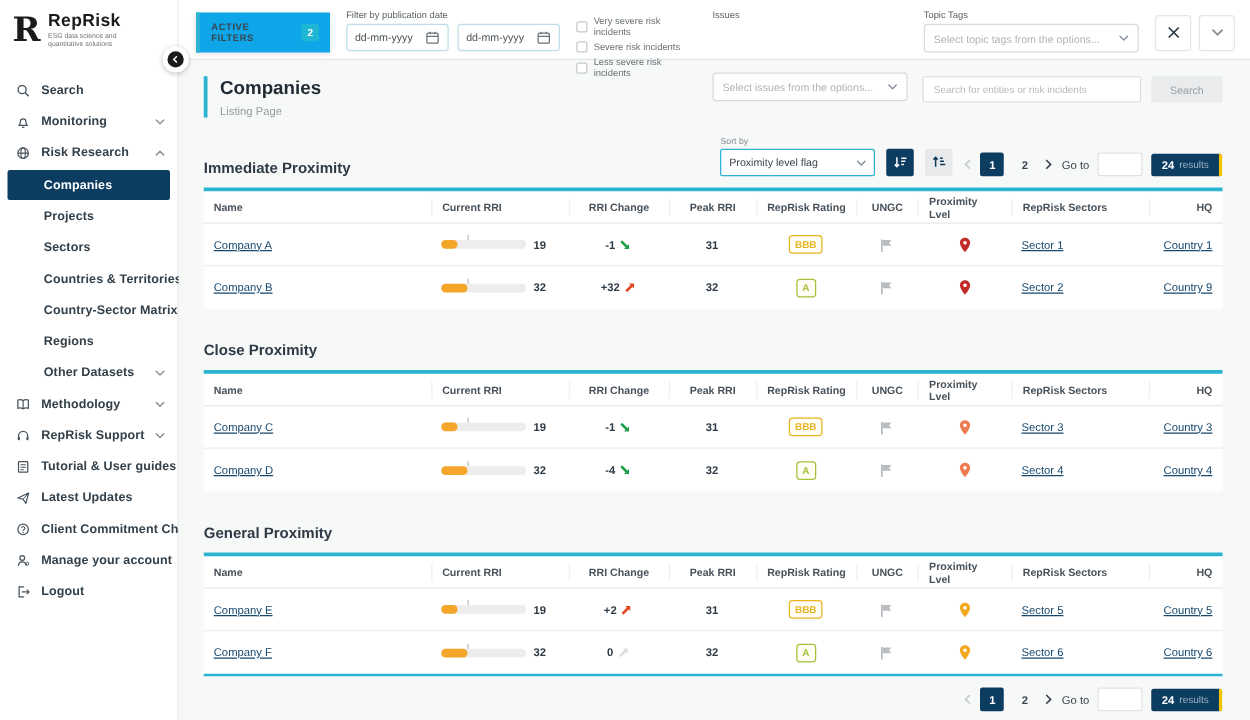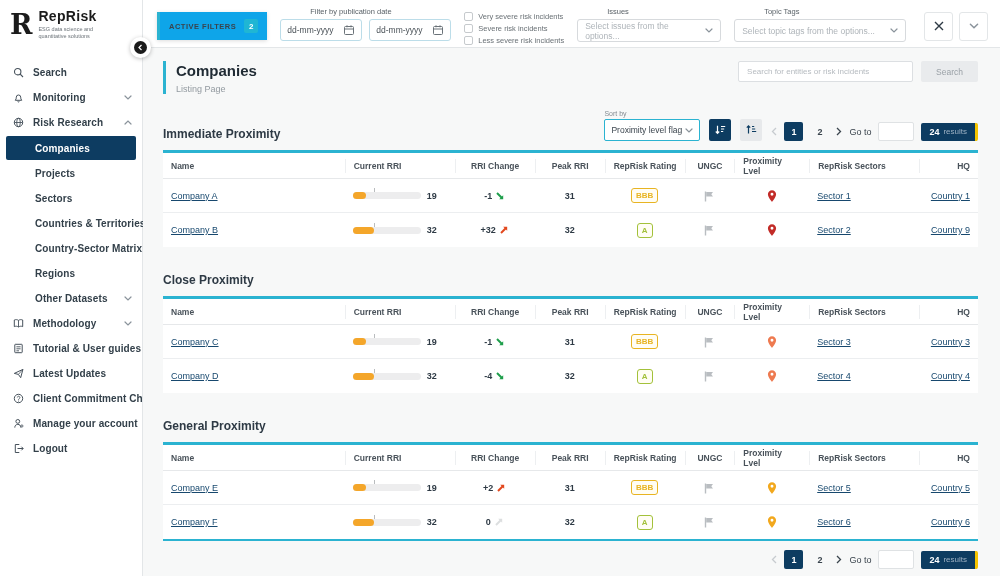--- a/index.html
+++ b/index.html
@@ -29,27 +29,27 @@
   .collapse-btn .inner { width:13px; height:13px; background:#1b1b1b; border-radius:50%; display:flex; align-items:center; justify-content:center; }
 
   
   .main { flex:1; display:flex; flex-direction:column; background:#f7f8f8; min-width:0; }
   .topbar { height:48px; background:#fff; border-bottom:1px solid #e3e6e8; display:flex; align-items:flex-start; padding:5px 12px 0 14px; gap:13px; flex-shrink:0; }
   .chip { align-self:center; display:flex; align-items:center; gap:8px; background:#0ea5e9; border-left:3px solid #2bb3d1;
     box-shadow:0 1px 4px rgba(0,0,0,.14); padding:7px 9px; }
   .chip .chip-label { font-size:7.5px; font-weight:700; letter-spacing:.5px; color:#3a444d; }
   .chip .chip-count { width:14px; height:14px; background:#1fb6d4; color:#fff; font-size:8px; font-weight:700; display:flex; align-items:center; justify-content:center; border-radius:2px; }
   .fgroup { display:flex; flex-direction:column; gap:3px; padding-top:2px; }
-  .flabel { font-size:7.5px; color:#5a6268;margin-left:30px; }
+  .flabel { font-size:7.5px; color:#5a6268; }
   .frow { display:flex; gap:7px; }
   .inputbox { height:22px; border:1px solid #bcdde9; border-radius:3px; background:#fff; display:flex; align-items:center; justify-content:space-between; padding:0 6px; width:82px; }
   .inputbox .ph { font-size:8.5px; color:#4a5258; }
   .selectbox { height:23px; border:1px solid #d7dadd; border-radius:3px; background:#fff; display:flex; align-items:center; justify-content:space-between; padding:0 7px; }
   .selectbox .ph { font-size:8.5px; color:#aeb4b9; }
-  .sel-issues { width:144px; }
+  .sel-issues { width:156px;margin-top:39px; }
   .sel-topics { width:172px; }
   .checks { display:flex; flex-direction:column; gap:3px; padding-top:7px; }
   .checkrow { display:flex; align-items:center; gap:5px; cursor:pointer; }
   .checkbox { width:9px; height:9px; border:1px solid #c6cacd; border-radius:2px; background:#fff; flex-shrink:0; }
   .checklabel { font-size:7.5px; color:#6a7176; }
   .topbar-right { margin-left:auto; display:flex; gap:6px; align-self:center; }
   .sq-btn { width:29px; height:29px; background:#fff; border:1px solid #e3e6e8; border-radius:3px; display:flex; align-items:center; justify-content:center; cursor:pointer; }
 
   
   .content { flex:1; padding:13px 22px 0 20px; min-width:0; }
@@ -61,21 +61,21 @@
   .search-input { width:175px; height:21px; border:1px solid #dcdfe2; border-radius:2px; background:#fff; font-size:8px; padding:0 8px; color:#444; font-family:"Liberation Sans",sans-serif; }
   .search-input::placeholder { color:#b6bbc0; }
   .search-btn { height:21px; padding:0 15px; background:#e9ebed; border:none; border-radius:2px; font-size:8.5px; color:#9aa1a7; font-family:"Liberation Sans",sans-serif; cursor:pointer; }
 
   .sec-head { display:flex; justify-content:space-between; align-items:flex-end; margin-top:16px; margin-bottom:9px; }
   .sec-head.plain { margin-top:26px; }
   .sec-title { font-size:12px; font-weight:bold; color:#2e3a45; }
   .toolbar { display:flex; align-items:flex-end; gap:9px; }
   .sort-group { display:flex; flex-direction:column; gap:2px; }
   .sort-label { font-size:7px; color:#848b91; }
-  .sort-select { width:96px; height:22px; border:1px solid #2bb3d1; border-radius:2px; background:#fff; display:flex; align-items:center; justify-content:space-between; padding:0 6px; }
+  .sort-select { width:124px; height:22px; border:1px solid #2bb3d1; border-radius:2px; background:#fff; display:flex; align-items:center; justify-content:space-between; padding:0 6px; }
   .sort-select .val { font-size:8.5px; color:#3a444d; }
   .sort-btn { width:22px; height:22px; border-radius:2px; display:flex; align-items:center; justify-content:center; cursor:pointer; }
   .sort-btn.on { background:#0d3c61; color:#fff; }
   .sort-btn.off { background:#e7e9eb; color:#0d3c61; }
 
   .pager { display:flex; align-items:center; gap:7px; }
   .pg-arrow { display:flex; cursor:pointer; }
   .pg-page { min-width:19px; height:19px; display:flex; align-items:center; justify-content:center; font-size:9px; font-weight:bold; color:#3a444d; cursor:pointer; }
   .pg-page.active { background:#0d3c61; color:#fff; border-radius:2px; }
   .pg-goto-label { font-size:9px; color:#3a444d; }
@@ -238,20 +238,35 @@
         <span class="nlabel">Methodology</span>
         <span class="nchev">
             <svg width="8" height="5" viewBox="0 0 8 5">
               <use href="#i-chev"></use>
             </svg>
           </span>
       </div>
       <div class="nav-item">
         <span class="nicon">
             <svg width="11" height="11" viewBox="0 0 11 11">
+              <path d="M1.8 7 V5.8 a3.7 3.7 0 0 1 7.4 0 V7" fill="none" stroke="currentColor" stroke-width="1"></path>
+              <rect x="1.2" y="6.4" width="1.7" height="2.7" rx=".6" fill="currentColor"></rect>
+              <rect x="8.1" y="6.4" width="1.7" height="2.7" rx=".6" fill="currentColor"></rect>
+            </svg>
+          </span>
+        <span class="nlabel">RepRisk Support</span>
+        <span class="nchev">
+            <svg width="8" height="5" viewBox="0 0 8 5">
+              <use href="#i-chev"></use>
+            </svg>
+          </span>
+      </div>
+      <div class="nav-item">
+        <span class="nicon">
+            <svg width="11" height="11" viewBox="0 0 11 11">
               <rect x="1.8" y="1.3" width="7.4" height="8.4" rx=".6" fill="none" stroke="currentColor" stroke-width="1"></rect>
               <path d="M3.4 3.8h4.2 M3.4 5.8h4.2 M3.4 7.8h2.6" stroke="currentColor" stroke-width=".9"></path>
             </svg>
           </span>
         <span class="nlabel">Tutorial &amp; User guides</span>
       </div>
       <div class="nav-item">
         <span class="nicon">
             <svg width="11" height="11" viewBox="0 0 11 11">
               <path d="M1.3 5.4 L9.9 1.4 L7.7 9.7 L5.4 6.4 z" fill="none" stroke="currentColor" stroke-width="1" stroke-linejoin="round"></path>

